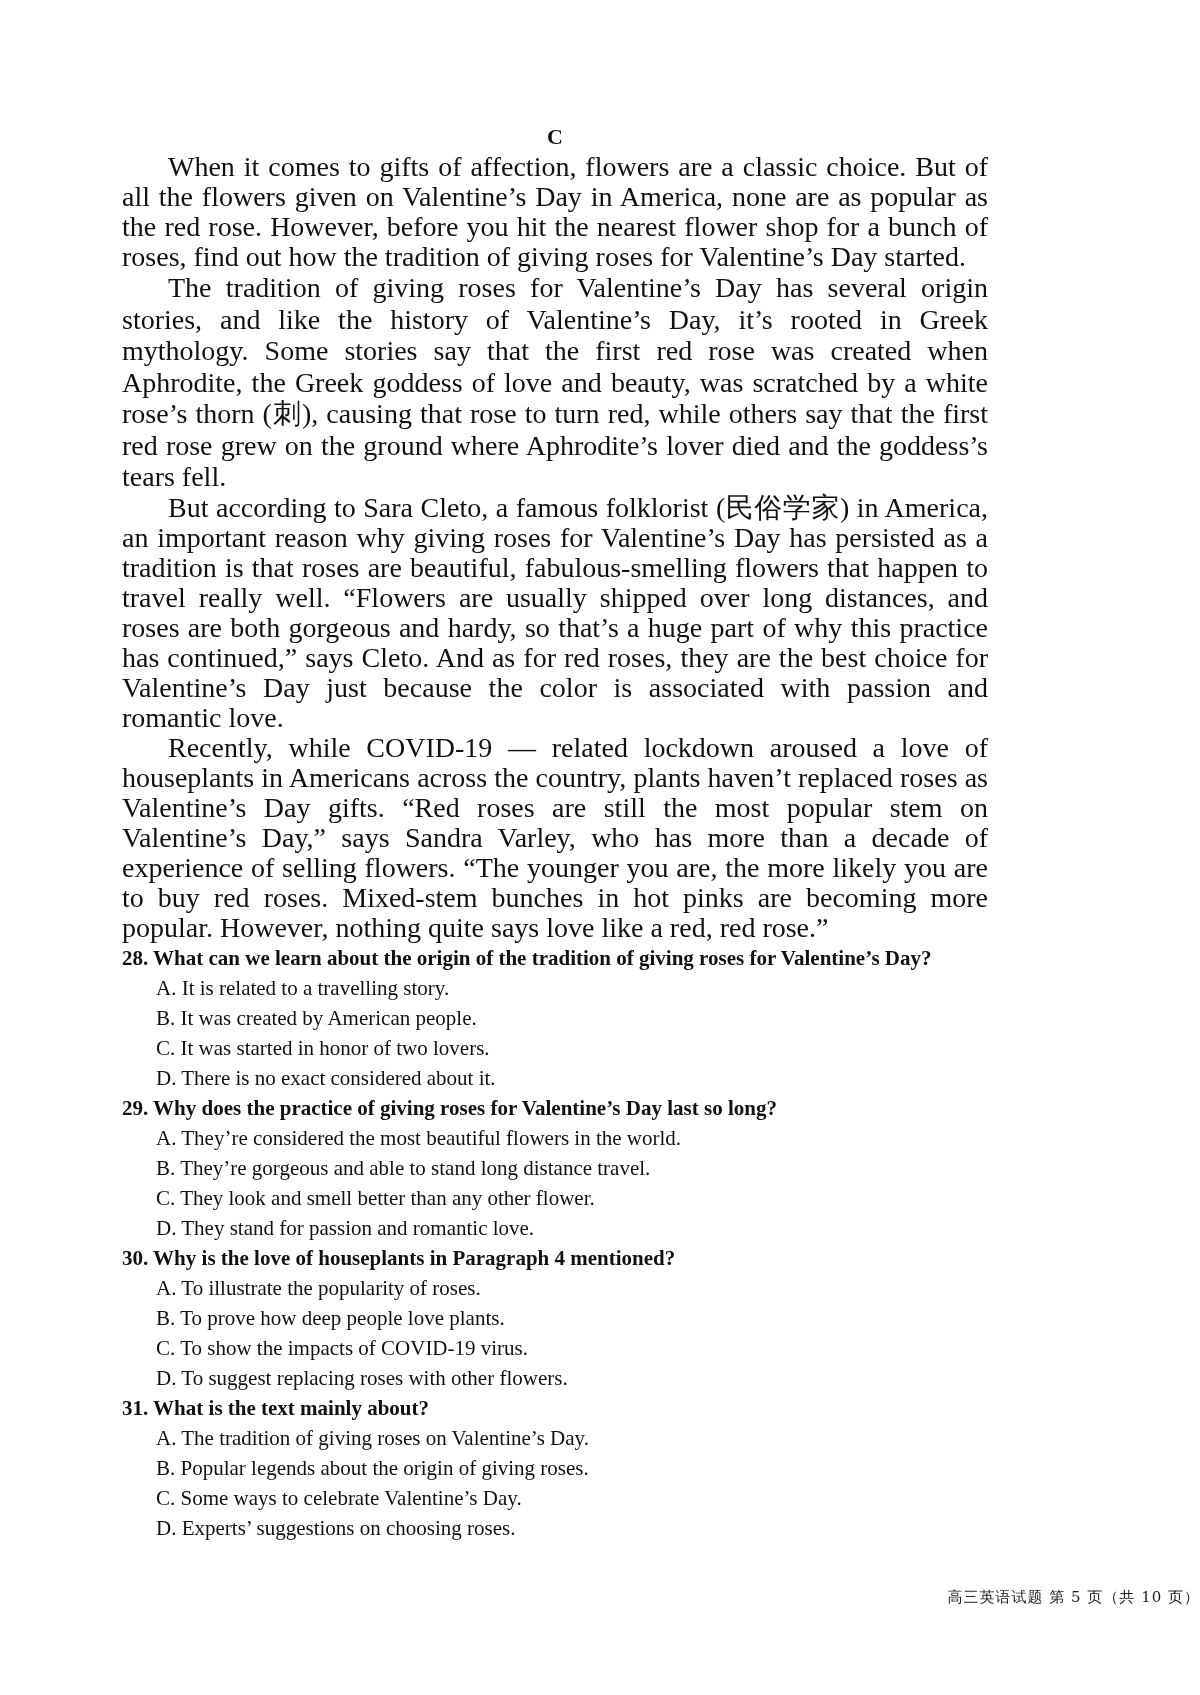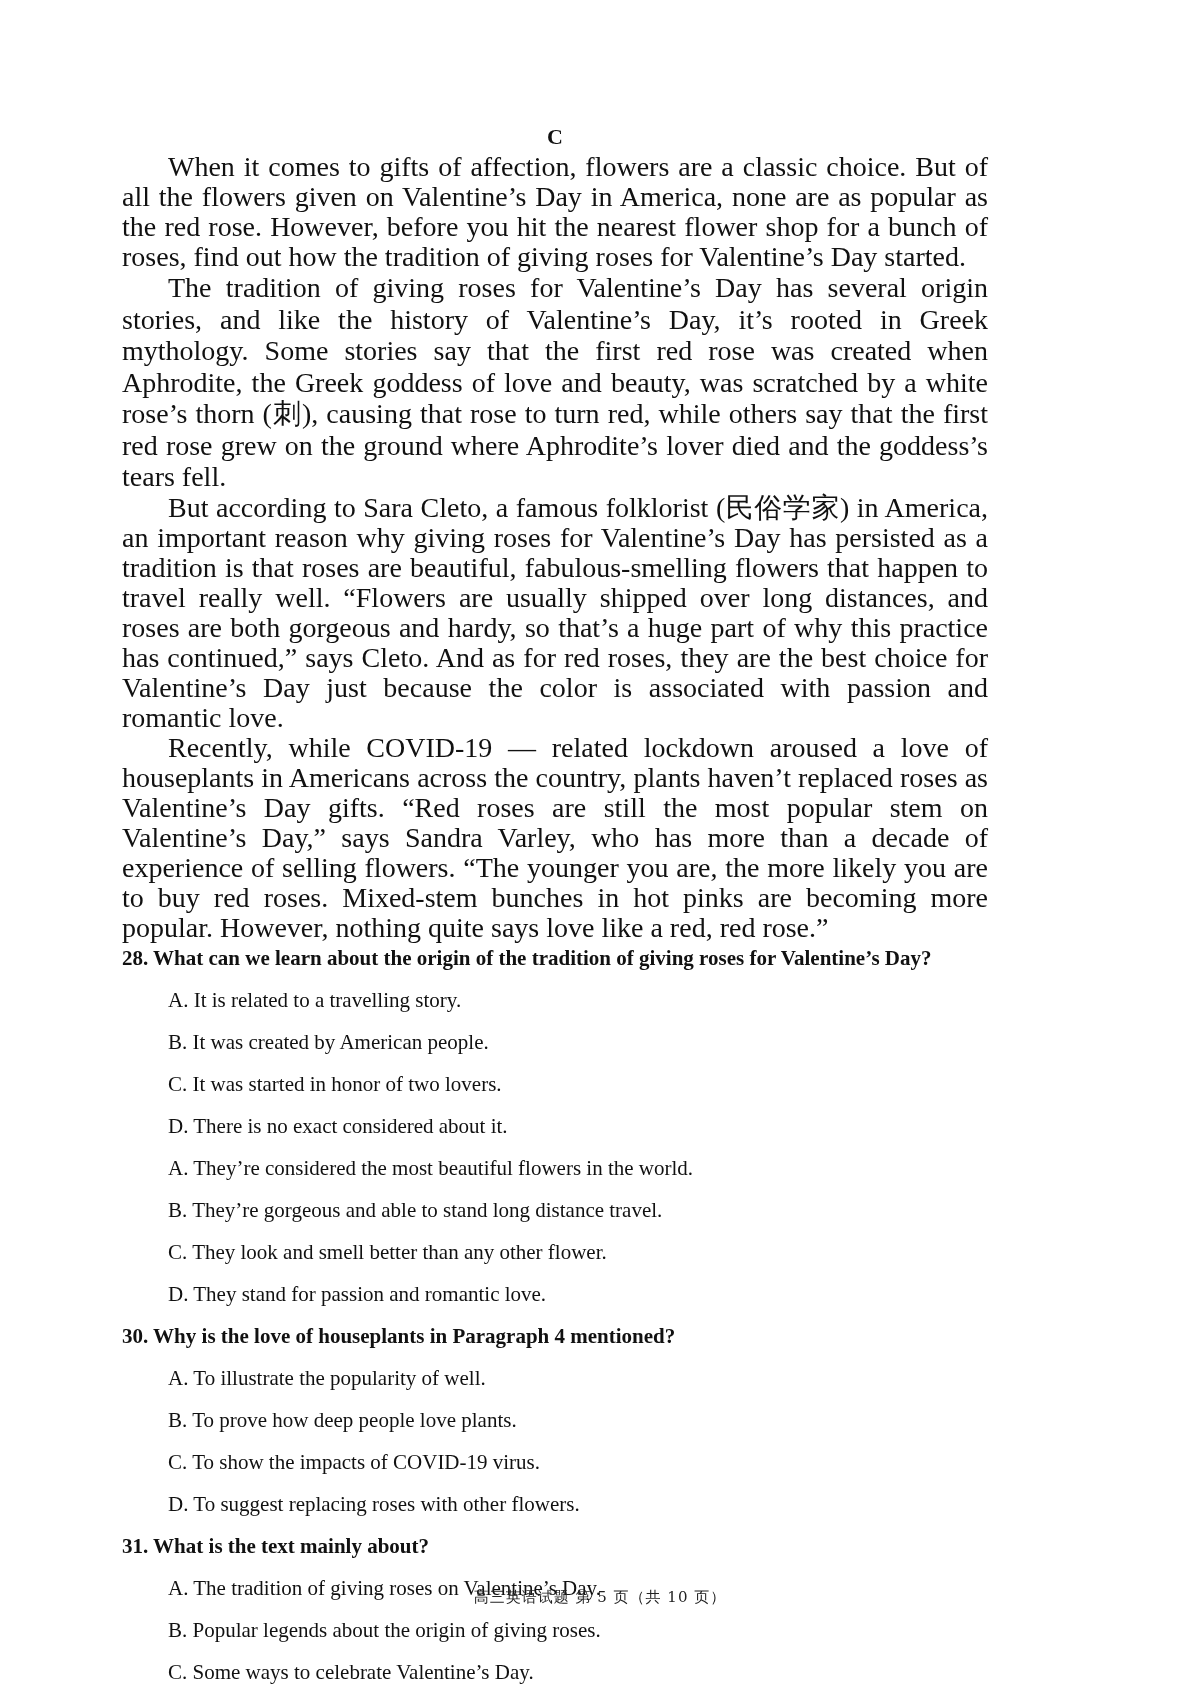--- a/index.html
+++ b/index.html
@@ -43,30 +43,30 @@
       font-size: 21px;
       line-height: 30px;
       margin: 0;
     }
     .q-stem {
       margin: 0;
       white-space: nowrap;
       font-weight: bold;
     }
     .q-option {
-      margin: 12px;
+      margin: 0;
       padding-left: 34px;
       white-space: nowrap;
     }
     .footer {
       position: absolute;
       top: 1588px;
       left: 0;
       width: 1200px;
-      text-align: center;
+      text-align: right;
       font-size: 15px;
       color: #222;
       font-family: "DejaVu Serif", "Liberation Serif", serif;
       letter-spacing: 1px;
     }
   </style>
 </head>
 <body>
 
 <div class="page">
@@ -81,28 +81,29 @@
 
   <div>
     <div class="question">
       <p class="q-stem">28. What can we learn about the origin of the tradition of giving roses for Valentine’s Day?</p>
       <p class="q-option">A. It is related to a travelling story.</p>
       <p class="q-option">B. It was created by American people.</p>
       <p class="q-option">C. It was started in honor of two lovers.</p>
       <p class="q-option">D. There is no exact considered about it.</p>
     </div>
     <div class="question">
+      <p class="q-stem">29. Why does the practice of giving roses for Valentine’s Day last so long?</p>
       <p class="q-option">A. They’re considered the most beautiful flowers in the world.</p>
       <p class="q-option">B. They’re gorgeous and able to stand long distance travel.</p>
       <p class="q-option">C. They look and smell better than any other flower.</p>
       <p class="q-option">D. They stand for passion and romantic love.</p>
     </div>
     <div class="question">
       <p class="q-stem">30. Why is the love of houseplants in Paragraph 4 mentioned?</p>
-      <p class="q-option">A. To illustrate the popularity of well.</p>
+      <p class="q-option">A. To illustrate the popularity of roses.</p>
       <p class="q-option">B. To prove how deep people love plants.</p>
       <p class="q-option">C. To show the impacts of COVID-19 virus.</p>
       <p class="q-option">D. To suggest replacing roses with other flowers.</p>
     </div>
     <div class="question">
       <p class="q-stem">31. What is the text mainly about?</p>
       <p class="q-option">A. The tradition of giving roses on Valentine’s Day.</p>
       <p class="q-option">B. Popular legends about the origin of giving roses.</p>
       <p class="q-option">C. Some ways to celebrate Valentine’s Day.</p>
       <p class="q-option">D. Experts’ suggestions on choosing roses.</p>

